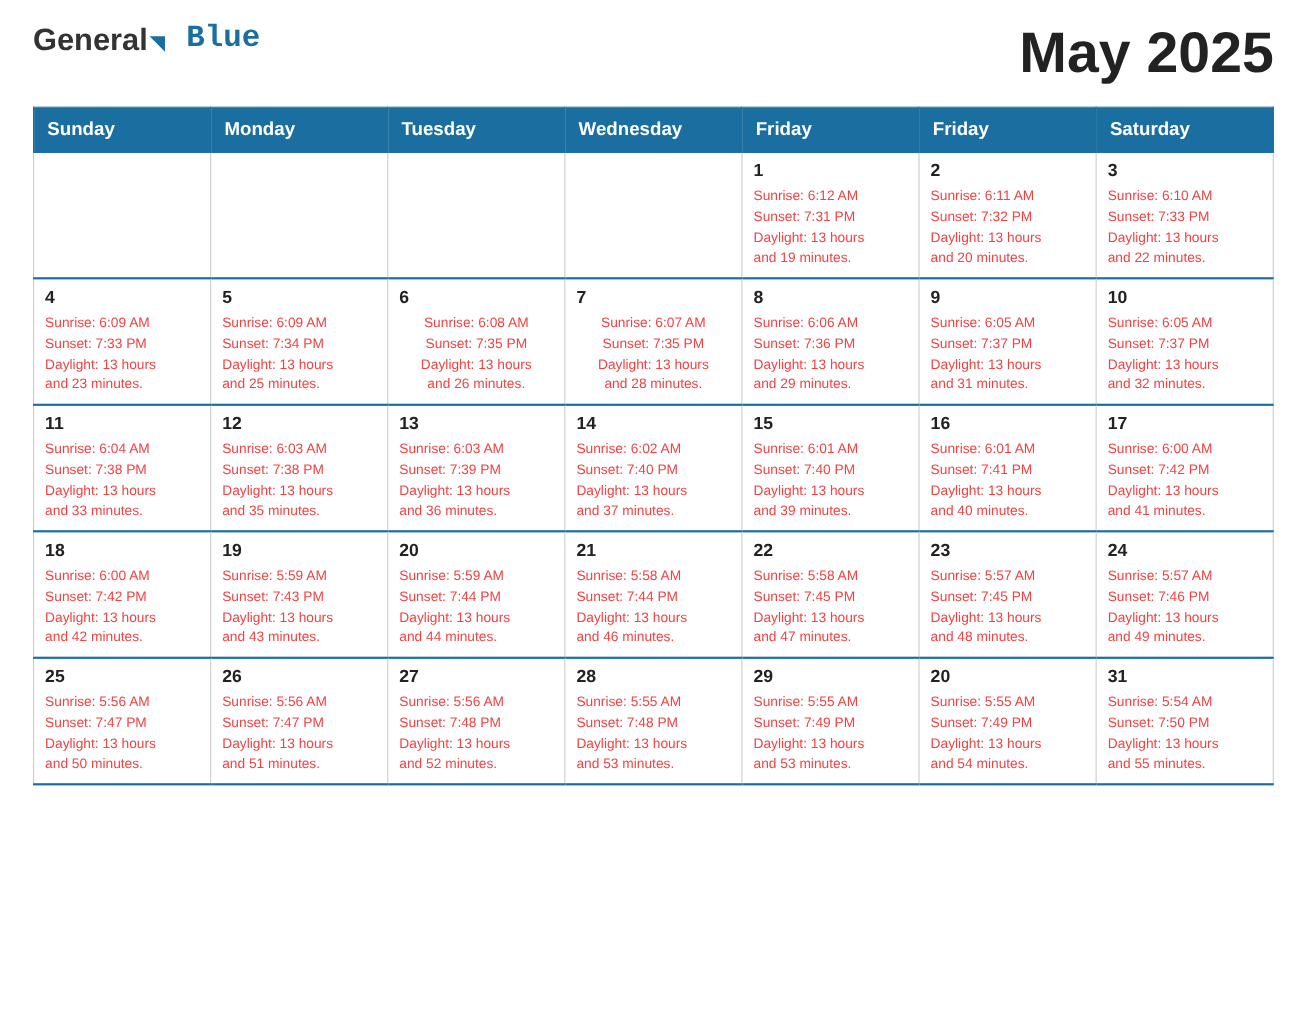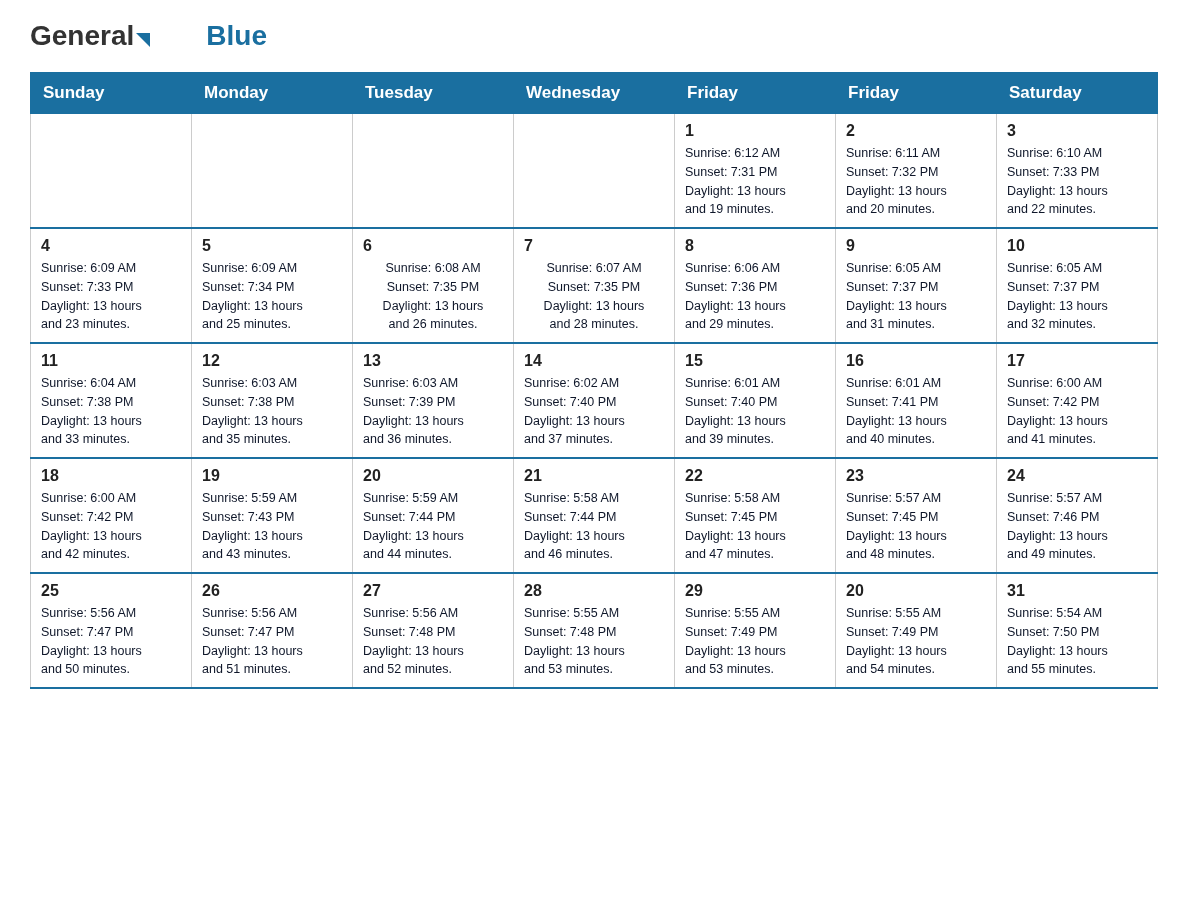--- a/index.html
+++ b/index.html
@@ -79,32 +79,33 @@
     .day-number {
       font-size: 16px;
       font-weight: bold;
       color: #222;
       margin-bottom: 4px;
       display: block;
     }
     .day-info {
       font-size: 12.5px;
       line-height: 1.5;
-      color: #0f172a;
+      color: #ef4444;
     }
     .empty-cell {
       background: #fff;
     }
     tr.week-row td {
       border-bottom: 2px solid #1a6fa0;
     }
     .logo-line2 {
       display: flex;
       align-items: center;
-      margin-left: 56px;
+      margin-left: 19px;
+      font-family: Liberation Mono, monospace;
     }
     .logo-line2-blue {
       font-size: 28px;
       font-weight: bold;
       color: #1a6fa0;
     }
   </style>
 </head>
 <body>
 
@@ -112,20 +113,21 @@
   <div class="logo">
     <div class="logo-text">
       <span class="logo-general">General</span>
       <span class="logo-blue-arrow"></span>
     </div>
     <div class="logo-line2">
       <span class="logo-line2-blue">Blue</span>
     </div>
   </div>
   <div class="title-area">
+    <div class="month-title">May 2025</div>
   </div>
 </div>
 
 <table class="calendar">
   <thead>
     <tr>
     <th>Sunday</th>
         <th>Monday</th>
         <th>Tuesday</th>
         <th>Wednesday</th>

